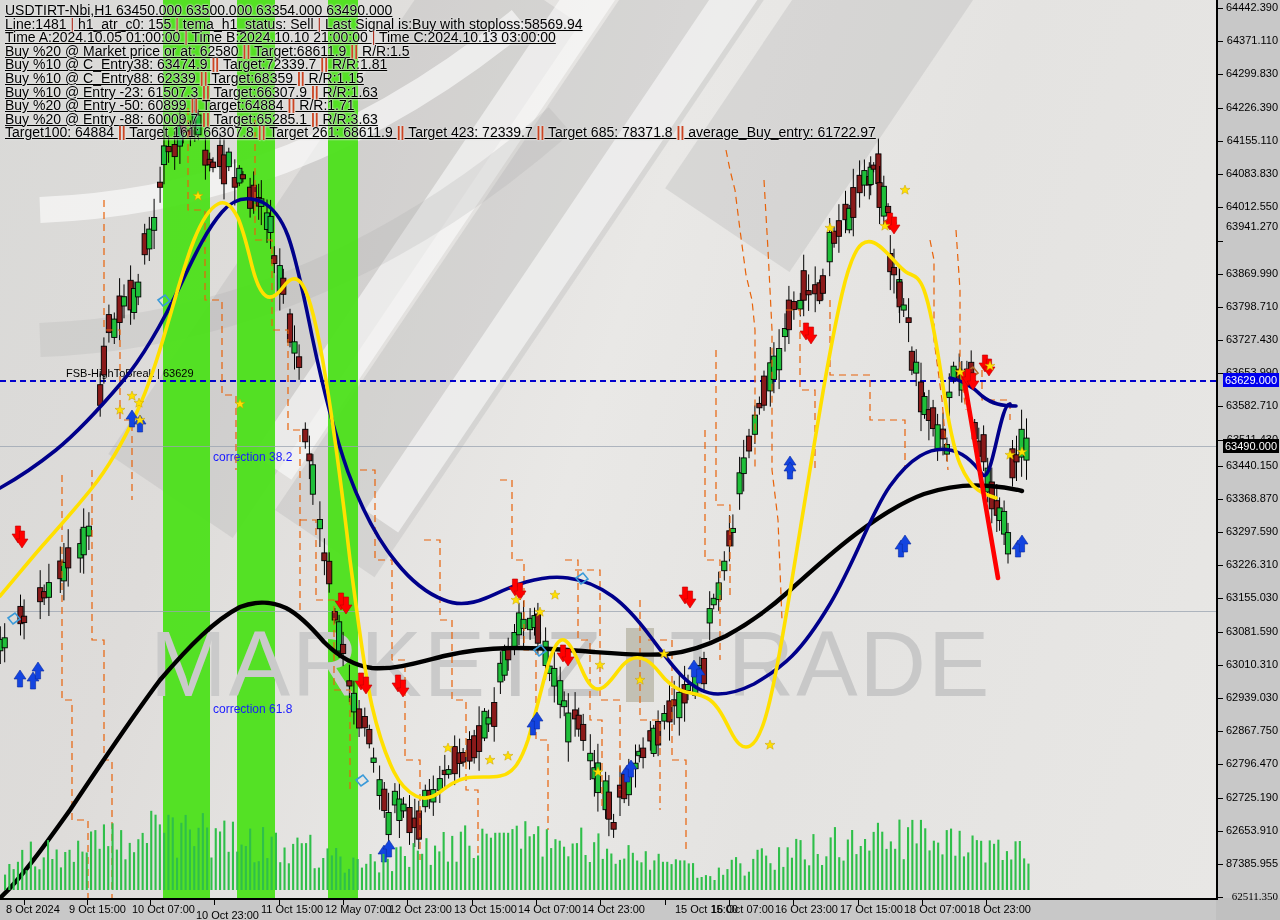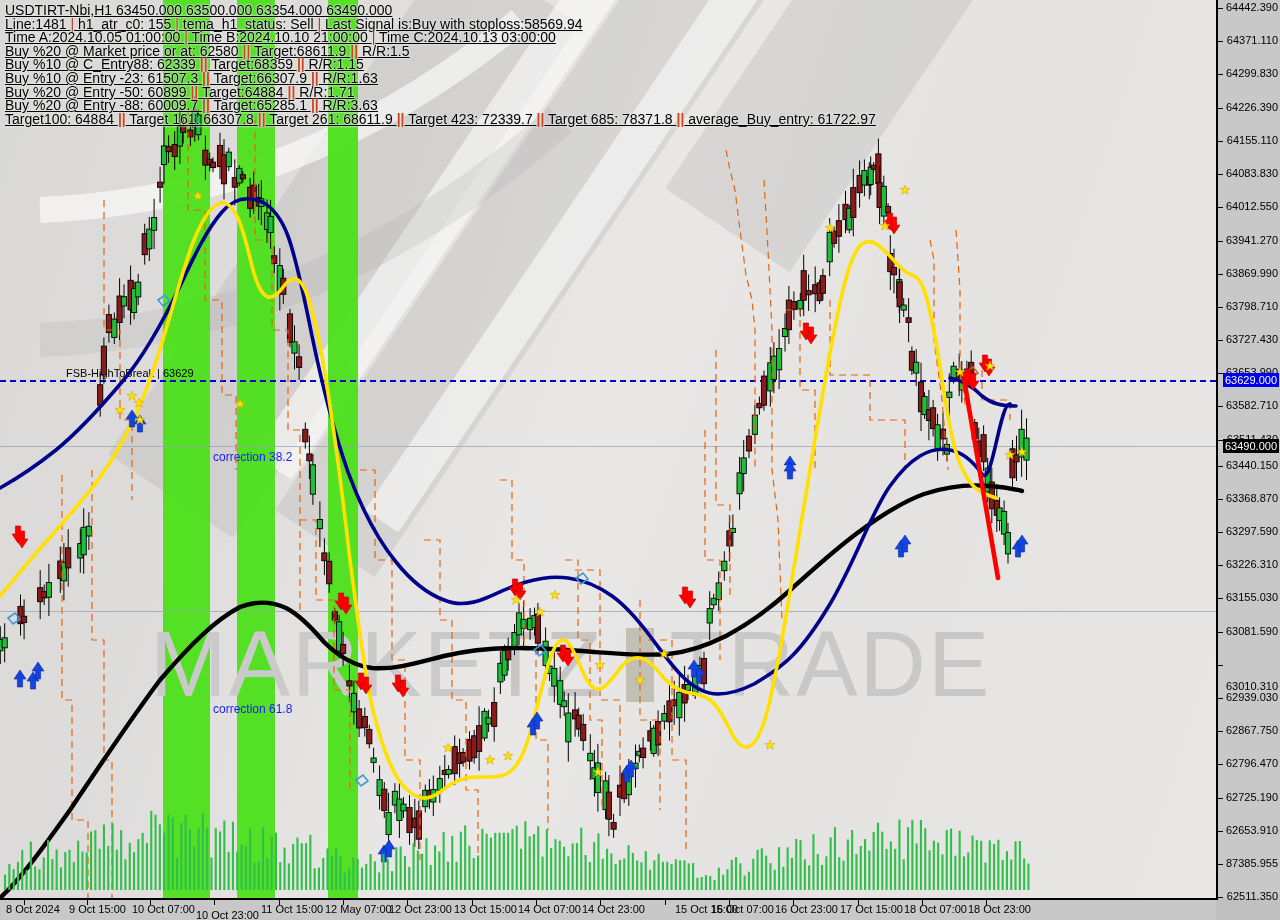--- a/index.html
+++ b/index.html
@@ -1058,20 +1058,21 @@
           <rect x="1023.1" y="858.4" width="2.1" height="31.6" fill="#2fbf4a"></rect>
           <rect x="1027.4" y="863.6" width="2.1" height="26.4" fill="#2fbf4a"></rect>
         </g>
     </svg>
 
     <div id="hdr" class="nosel">
       <div>USDTIRT-Nbi,H1  63450.000 63500.000 63354.000 63490.000</div>
       <div>Line:1481 <span class="sep">|</span> h1_atr_c0: 155 <span class="sep">|</span> tema_h1_status: Sell <span class="sep">|</span> Last Signal is:Buy with stoploss:58569.94</div>
       <div>Time A:2024.10.05 01:00:00 <span class="sep">|</span> Time B:2024.10.10 21:00:00 <span class="sep">|</span> Time C:2024.10.13 03:00:00</div>
       <div>Buy %20 @ Market price or at: 62580 <span class="pipe">||</span> Target:68611.9 <span class="pipe">||</span> R/R:1.5</div>
+      <div>Buy %10 @ C_Entry38: 63474.9 <span class="pipe">||</span> Target:72339.7 <span class="pipe">||</span> R/R:1.81</div>
       <div>Buy %10 @ C_Entry88: 62339 <span class="pipe">||</span> Target:68359 <span class="pipe">||</span> R/R:1.15</div>
       <div>Buy %10 @ Entry -23: 61507.3 <span class="pipe">||</span> Target:66307.9 <span class="pipe">||</span> R/R:1.63</div>
       <div>Buy %20 @ Entry -50: 60899 <span class="pipe">||</span> Target:64884 <span class="pipe">||</span> R/R:1.71</div>
       <div>Buy %20 @ Entry -88: 60009.7 <span class="pipe">||</span> Target:65285.1 <span class="pipe">||</span> R/R:3.63</div>
       <div>Target100: 64884 <span class="pipe">||</span> Target 161: 66307.8 <span class="pipe">||</span> Target 261: 68611.9 <span class="pipe">||</span> Target 423: 72339.7 <span class="pipe">||</span> Target 685: 78371.8 <span class="pipe">||</span> average_Buy_entry: 61722.97</div>
     </div>
   </div>
 
   <div id="paxis">
       <div class="tm" style="top: 8px;"></div>
@@ -1082,21 +1083,21 @@
       <div class="tick" style="top: 67px;">64299.830</div>
       <div class="tm" style="top: 108px;"></div>
       <div class="tick" style="top: 101px;">64226.390</div>
       <div class="tm" style="top: 141px;"></div>
       <div class="tick" style="top: 134px;">64155.110</div>
       <div class="tm" style="top: 174px;"></div>
       <div class="tick" style="top: 167px;">64083.830</div>
       <div class="tm" style="top: 207px;"></div>
       <div class="tick" style="top: 200px;">64012.550</div>
       <div class="tm" style="top: 241px;"></div>
-      <div class="tick" style="top: 234px;">63941.270</div>
+      <div class="tick" style="top: 220px;">63941.270</div>
       <div class="tm" style="top: 274px;"></div>
       <div class="tick" style="top: 267px;">63869.990</div>
       <div class="tm" style="top: 307px;"></div>
       <div class="tick" style="top: 300px; text-align: center;">63798.710</div>
       <div class="tm" style="top: 340px;"></div>
       <div class="tick" style="top: 333px;">63727.430</div>
       <div class="tm" style="top: 373px;"></div>
       <div class="tick" style="top: 366px;">63653.990</div>
       <div class="tm" style="top: 406px;"></div>
       <div class="tick" style="top: 399px;">63582.710</div>
@@ -1108,35 +1109,35 @@
       <div class="tick" style="top: 492px;">63368.870</div>
       <div class="tm" style="top: 532px;"></div>
       <div class="tick" style="top: 525px;">63297.590</div>
       <div class="tm" style="top: 565px;"></div>
       <div class="tick" style="top: 558px;">63226.310</div>
       <div class="tm" style="top: 598px;"></div>
       <div class="tick" style="top: 591px;">63155.030</div>
       <div class="tm" style="top: 632px;"></div>
       <div class="tick" style="top: 625px;">63081.590</div>
       <div class="tm" style="top: 665px;"></div>
-      <div class="tick" style="top: 680px;">63010.310</div>
+      <div class="tick" style="top: 658px;">63010.310</div>
       <div class="tm" style="top: 698px;"></div>
       <div class="tick" style="top: 691px;">62939.030</div>
       <div class="tm" style="top: 731px;"></div>
       <div class="tick" style="top: 724px;">62867.750</div>
       <div class="tm" style="top: 764px;"></div>
       <div class="tick" style="top: 757px;">62796.470</div>
       <div class="tm" style="top: 798px;"></div>
       <div class="tick" style="top: 791px;">62725.190</div>
       <div class="tm" style="top: 831px;"></div>
       <div class="tick" style="top: 824px;">62653.910</div>
       <div class="tm" style="top: 864px;"></div>
       <div class="tick" style="top: 857px;">87385.955</div>
       <div class="tm" style="top: 897px;"></div>
-      <div class="tick" style="top: 890px;">62511.350</div>
+      <div class="tick" style="top: 890px; font-family: Liberation Serif, serif;">62511.350</div>
       <div class="pbadge" id="badge-blue" style="top: 373px;">63629.000</div>
       <div class="pbadge" id="badge-black" style="top: 439px;">63490.000</div>
     </div>
 
   <div id="taxis">
       <div class="tk" style="left: 24px;"></div>
       <div class="tl" style="left: 6px;">8 Oct 2024</div>
       <div class="tk" style="left: 87px;"></div>
       <div class="tl" style="left: 69px;">9 Oct 15:00</div>
       <div class="tk" style="left: 150px;"></div>

